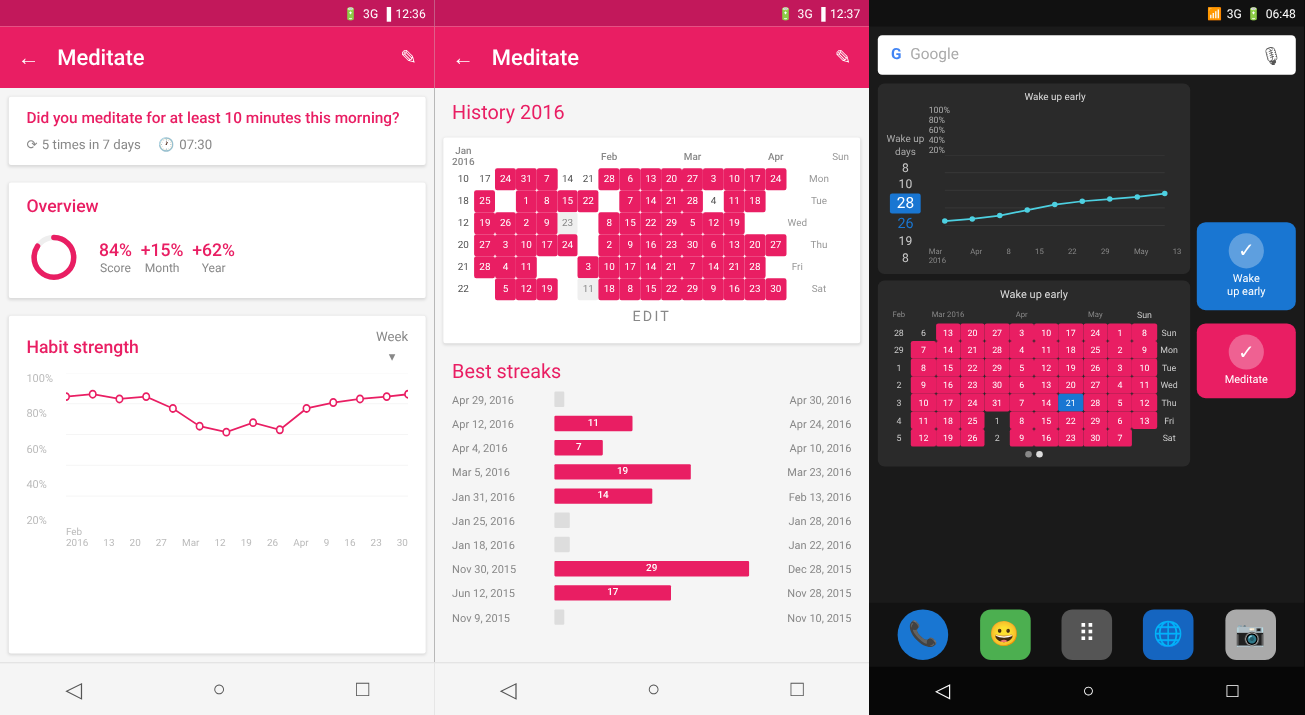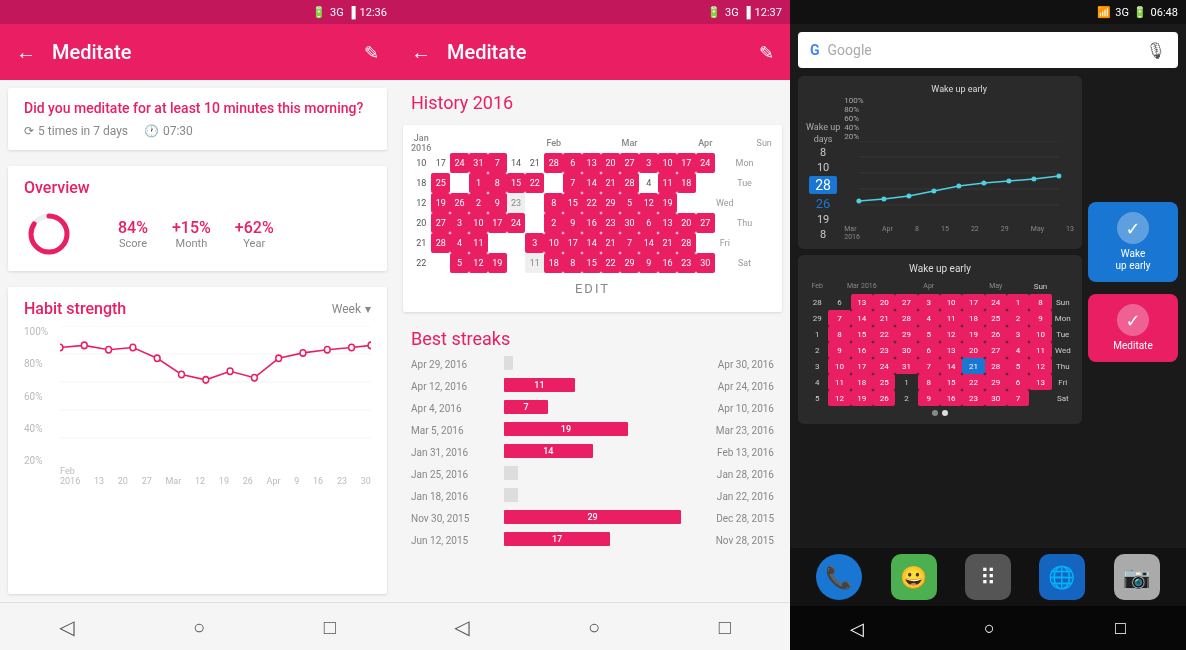--- a/index.html
+++ b/index.html
@@ -129,22 +129,21 @@
       align-items: center;
       gap: 16px;
     }
     .donut-container {
       width: 50px;
       height: 50px;
       flex-shrink: 0;
     }
     .stats-row {
       display: flex;
-      gap: 24px;
-      margin-left: 28px;
+      gap: 8px;
     }
     .stat-item {
       text-align: center;
     }
     .stat-value {
       font-size: 16px;
       font-weight: 500;
       color: #e91e63;
     }
     .stat-label {
@@ -157,20 +156,21 @@
       justify-content: space-between;
       align-items: center;
       margin-bottom: 8px;
     }
     .habit-dropdown {
       font-size: 12px;
       color: #888;
       display: flex;
       align-items: center;
       gap: 4px;
+      flex-direction: column;
     }
 
     
     .chart-container {
       width: 100%;
       height: 160px;
       position: relative;
       margin-top: 4px;
     }
     .chart-labels-y {
@@ -770,20 +770,27 @@
         </div>
 
         <div class="streak-row">
           <span class="streak-date">Jun 12, 2015</span>
           <div class="streak-bar-container">
             <div class="streak-bar" style="width:60%;">17</div>
           </div>
           <span class="streak-date-end">Nov 28, 2015</span>
         </div>
 
+        <div class="streak-row">
+          <span class="streak-date">Nov 9, 2015</span>
+          <div class="streak-bar-container">
+            <div class="streak-bar-gray" style="width:5%;"></div>
+          </div>
+          <span class="streak-date-end">Nov 10, 2015</span>
+        </div>
       </div>
     </div>
   </div>
 
   <div class="bottom-nav">
     <span class="bottom-nav-icon">◁</span>
     <span class="bottom-nav-icon">○</span>
     <span class="bottom-nav-icon">□</span>
   </div>
 </div>

